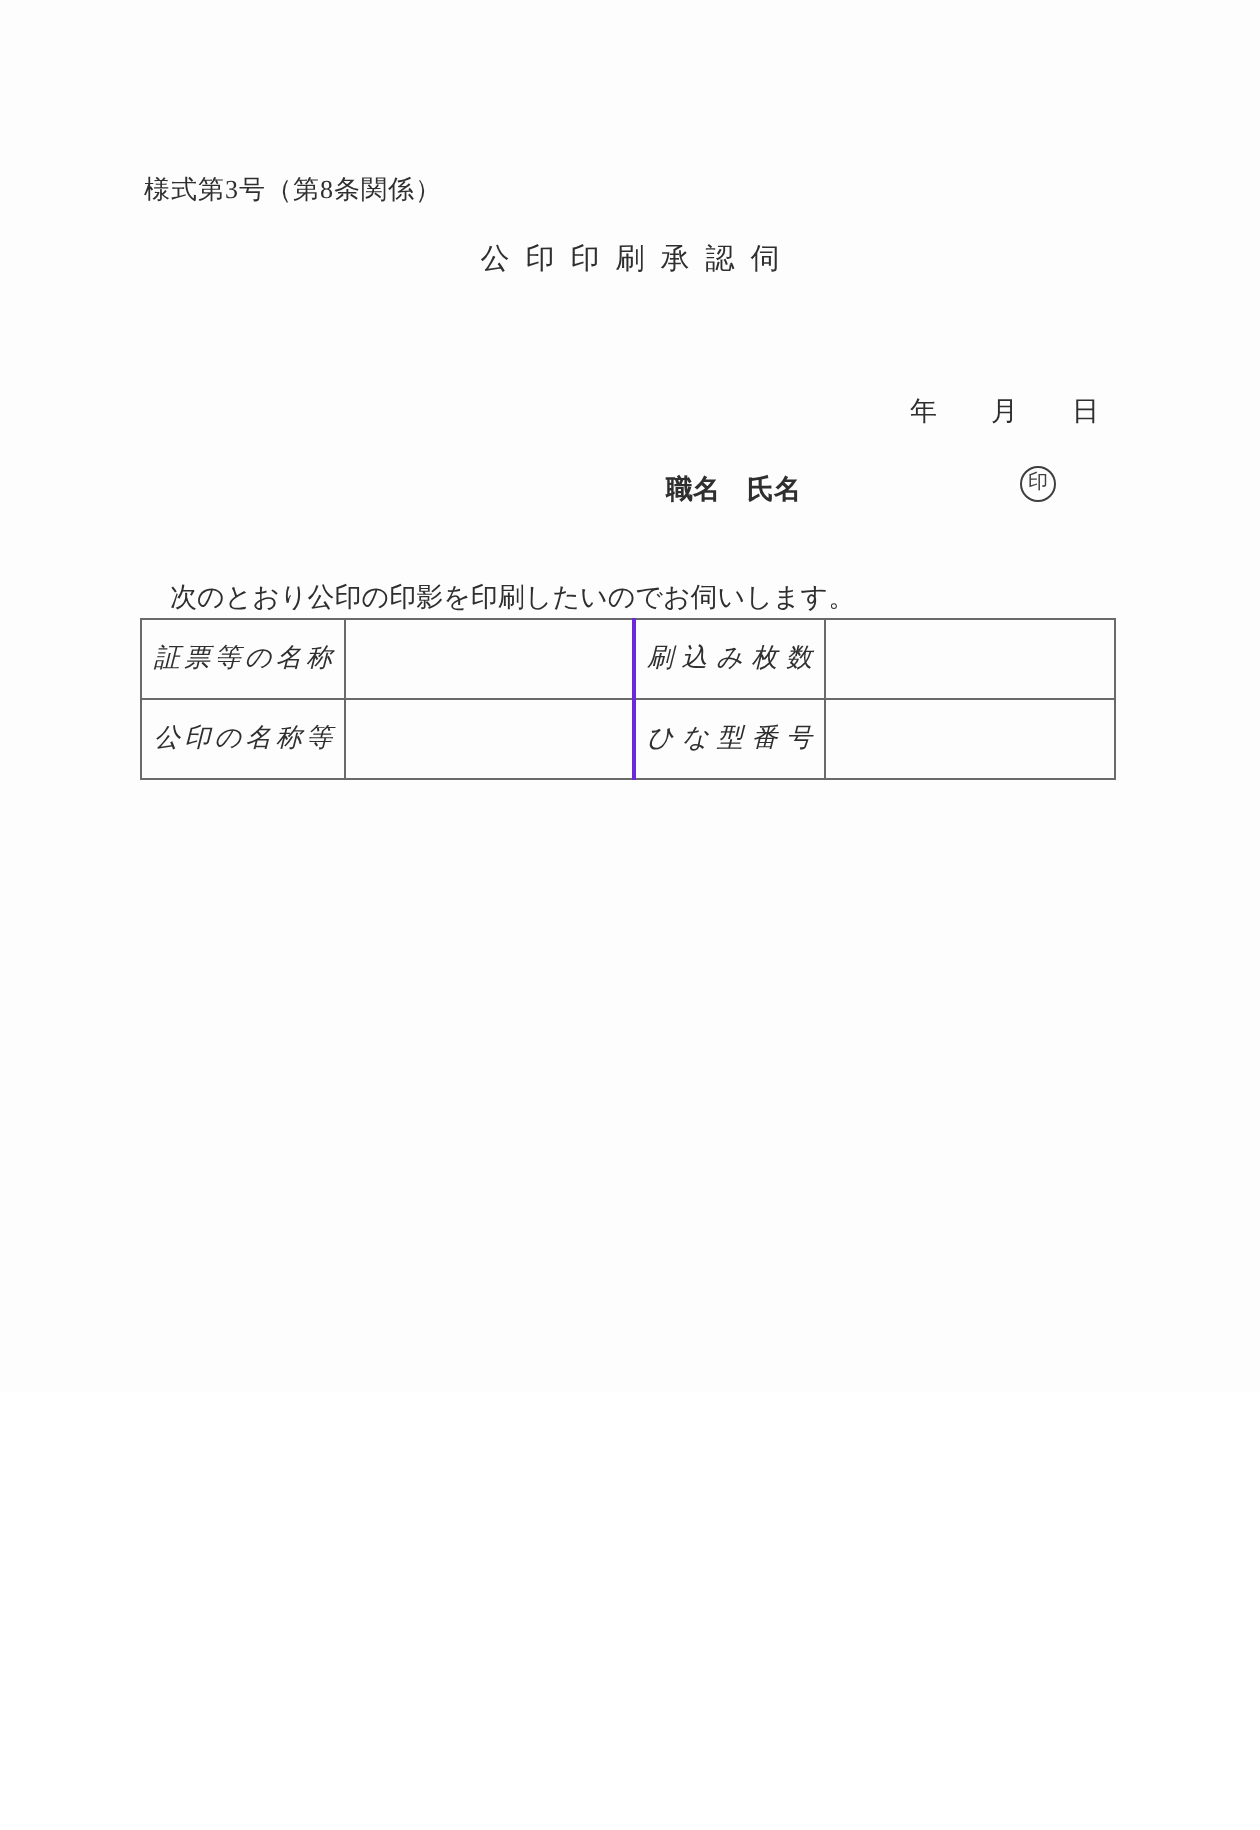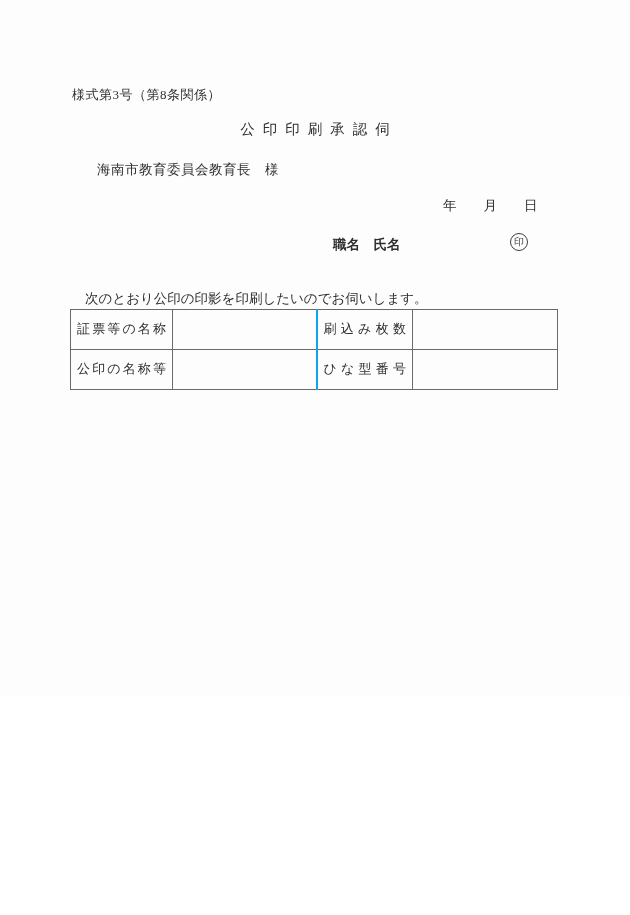--- a/index.html
+++ b/index.html
@@ -30,21 +30,21 @@
     font-size: 14.5px;
     letter-spacing: 8px;
     text-indent: 8px;
   }
   .addressee {
     left: 97px; top: 161px;
     font-size: 13.5px;
     letter-spacing: 0.5px;
   }
   .date-line {
-    left: 443px; top: 197px;
+    left: 455px; top: 197px;
     font-size: 13.5px;
   }
   .signature-line {
     left: 333px; top: 236px;
     font-size: 13.5px;
     font-weight: bold;
   }
   .seal {
     position: absolute;
     left: 510px; top: 233px;
@@ -63,52 +63,52 @@
     font-size: 13.5px;
     margin-top: 16px;
   }
 
   .approval-table {
     position: absolute;
     left: 70px; top: 309px;
     border-collapse: collapse;
     table-layout: fixed;
     width: 487px;
+    font-style: italic;
   }
   .approval-table td {
     border: 1px solid #6a6a6a;
     padding: 2px 6px;
     font-size: 13px;
     vertical-align: middle;
     line-height: 1.45;
     overflow: hidden;
   }
   .approval-table td.label {
     text-align: justify;
     text-align-last: justify;
     white-space: pre-line;
     color: #2f2f2f;
   }
   .approval-table td.sep {
-    border-left: 2px solid #0ea5e9;
+    border-left: 2px solid #6d28d9;
   }
   .row-a { height: 40px; }
   .row-b { height: 40px; }
   .row-c { height: 41px; }
 </style>
 </head>
 <body>
 
 <div class="page">
 
   <div class="abs form-number">様式第3号（第8条関係）</div>
 
   <div class="abs doc-title">公印印刷承認伺</div>
 
-  <div class="abs addressee">海南市教育委員会教育長　様</div>
 
   <div class="abs date-line">年　　月　　日</div>
 
   <div class="abs signature-line">職名　氏名</div>
 
   <div class="seal">
     <span>印</span>
   </div>
 
   <div class="abs body-line">次のとおり公印の印影を印刷したいのでお伺いします。</div>

